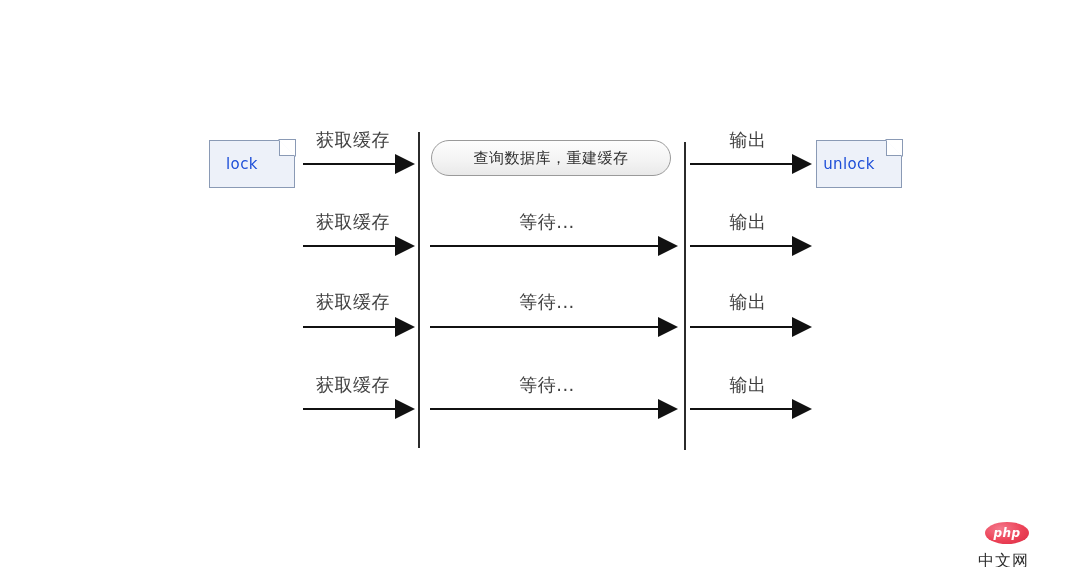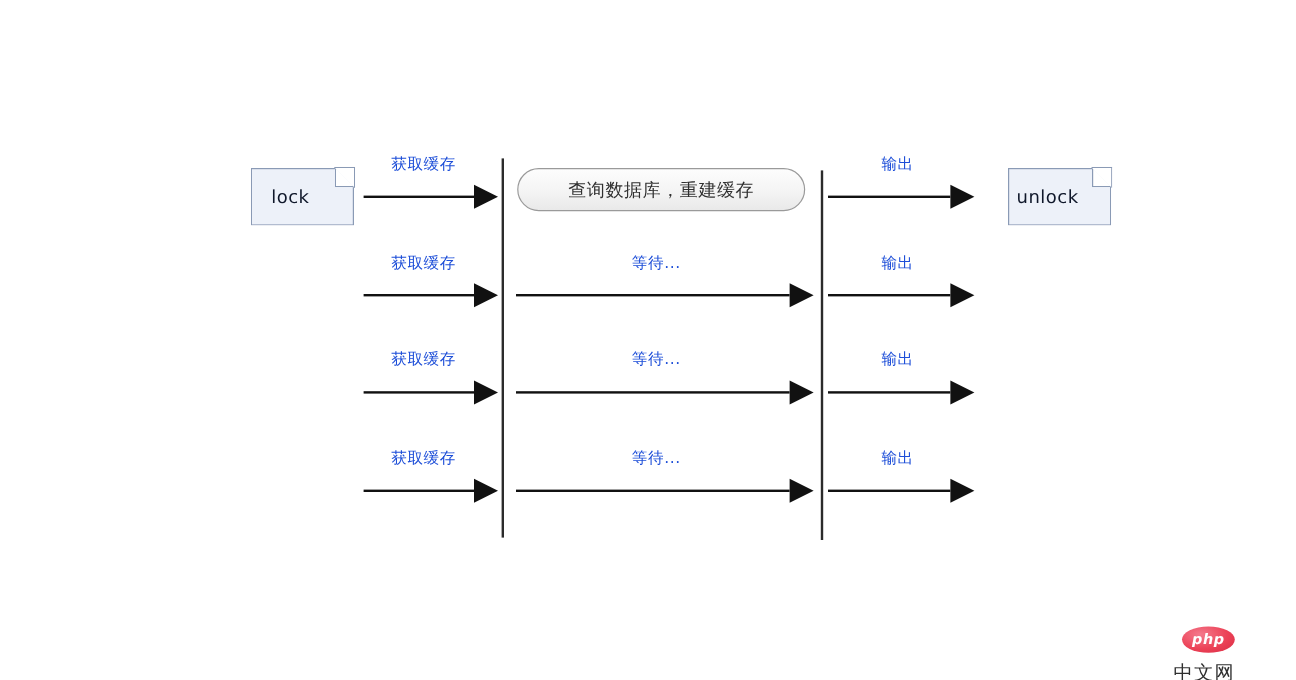--- a/index.html
+++ b/index.html
@@ -57,21 +57,21 @@
     clip-path: polygon(0 0, 100% 100%, 100% 0);
     background: transparent;
   }
   .doc-node .doc-label {
     position: absolute;
     inset: 0;
     display: flex;
     align-items: center;
     justify-content: center;
     font-size: 15px;
-    color: #0f172a;
+    color: #1d4ed8;
     letter-spacing: .4px;
     padding-right: 20px;
   }
 
   
   .pill-node {
     position: absolute;
     box-sizing: border-box;
     border: 1.4px solid #9a9a9a;
     border-radius: 26px;
@@ -112,22 +112,22 @@
     width: 0;
     height: 0;
     border-top: 10px solid transparent;
     border-bottom: 10px solid transparent;
     border-left: 20px solid #111111;
   }
 
   
   .edge-label {
     position: absolute;
-    font-size: 13px;
-    color: #1d4ed8;
+    font-size: 18px;
+    color: #404040;
     white-space: nowrap;
     text-align: center;
     letter-spacing: .5px;
   }
 
   
   .watermark {
     position: absolute;
     display: flex;
     align-items: flex-end;
@@ -162,21 +162,21 @@
 
 <div id="stage">
 
   <div class="doc-node" style="left:209px; top:140px;">
     <div class="doc-body"></div>
     <div class="doc-fold"></div>
     <div class="doc-fold-edge"></div>
     <div class="doc-label">lock</div>
   </div>
 
-  <div class="doc-node" style="left:816px; top:140px;margin-left:24px;">
+  <div class="doc-node" style="left:816px; top:140px;">
     <div class="doc-body"></div>
     <div class="doc-fold"></div>
     <div class="doc-fold-edge"></div>
     <div class="doc-label">unlock</div>
   </div>
 
   <div class="pill-node" style="left:431px; top:140px; width:240px; height:36px;">
     <span class="pill-label">查询数据库，重建缓存</span>
   </div>
 

